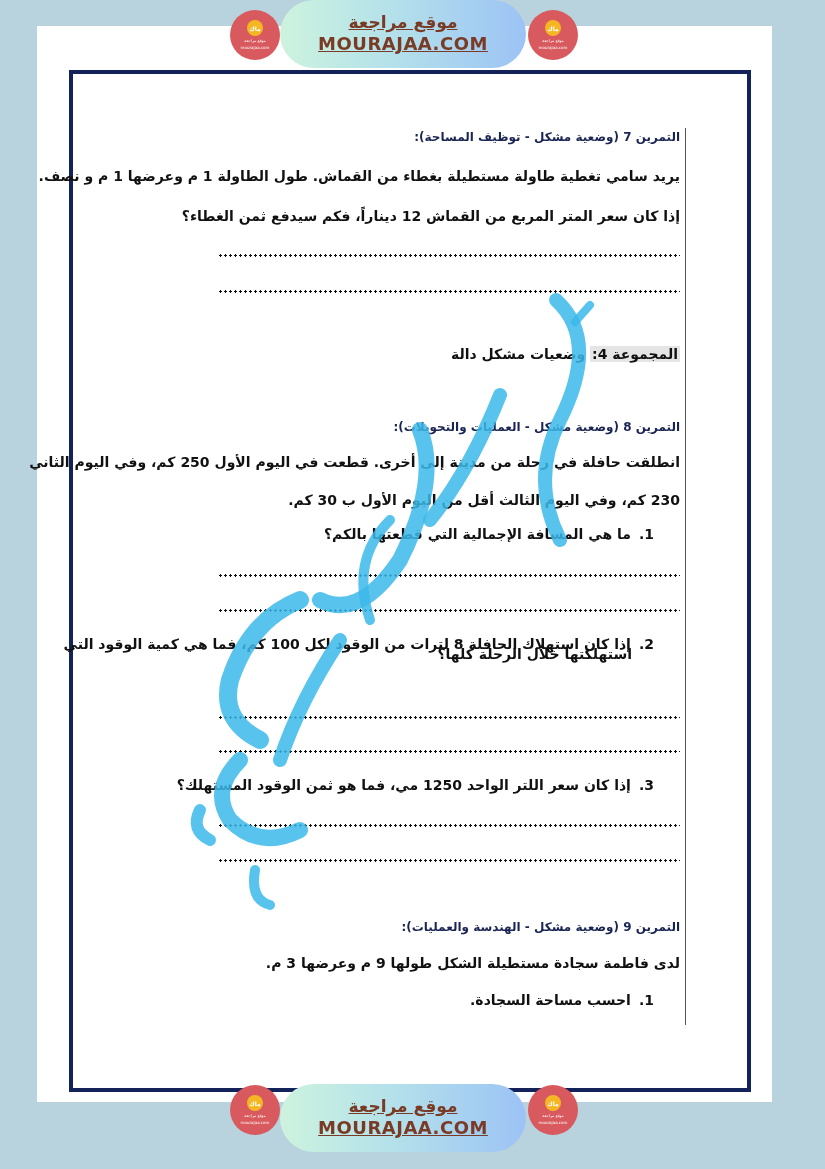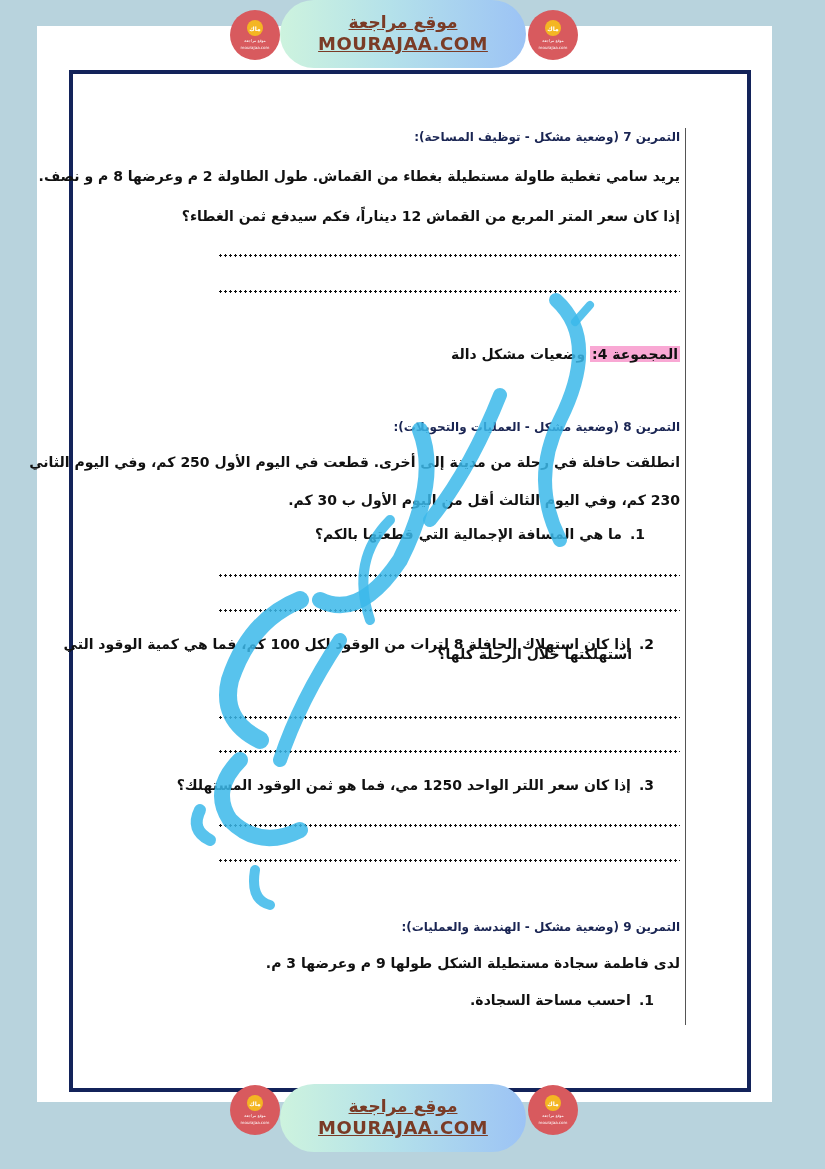--- a/index.html
+++ b/index.html
@@ -61,21 +61,21 @@
   .line { position: absolute; right: 0; white-space: nowrap; font-weight: bold; }
   .heading { color: #1a2553; font-size: 12px; }
   .body { font-size: 14px; }
   .q { font-size: 14px; }
   .qnum { margin-left: 8px; }
   .dots {
     position: absolute; left: 8px; right: 0; height: 3px;
     background-image: radial-gradient(circle, #111 1.1px, transparent 1.3px);
     background-size: 5px 3px; background-repeat: repeat-x;
   }
-  .hl { background: #f9a8d4; padding: 0 2px; }
+  .hl { background: #e5e5e5; padding: 0 2px; }
   .watermark { position: absolute; left: 0; top: 0; width: 825px; height: 1169px; pointer-events: none; }
 </style>
 </head>
 <body>
 
 <div class="sheet"></div>
 <div class="frame"></div>
 <div class="rule"></div>
 
 <div class="banner top">
@@ -90,35 +90,35 @@
   </div>
   <div class="logo right">
     <div class="badge">ماك</div>
     <div class="cap">موقع مراجعة</div>
     <div class="cap">mourajaa.com</div>
   </div>
 </div>
 
 <div class="content">
   <div class="line heading" style="top:2px">التمرين 7 (وضعية مشكل - توظيف المساحة):</div>
-  <div class="line body" style="top:40px">يريد سامي تغطية طاولة مستطيلة بغطاء من القماش. طول الطاولة 2 م وعرضها 8 م و نصف.</div>
+  <div class="line body" style="top:40px">يريد سامي تغطية طاولة مستطيلة بغطاء من القماش. طول الطاولة 1 م وعرضها 1 م و نصف.</div>
   <div class="line body" style="top:80px">إذا كان سعر المتر المربع من القماش 12 ديناراً، فكم سيدفع ثمن الغطاء؟</div>
   <div class="dots" style="top:126px"></div>
   <div class="dots" style="top:162px"></div>
 
   <div class="line body" style="top:218px">
     <span class="hl">المجموعة 4:</span>
     <span>وضعيات مشكل دالة</span>
   </div>
 
   <div class="line heading" style="top:292px">التمرين 8 (وضعية مشكل - العمليات والتحويلات):</div>
   <div class="line body" style="top:326px">انطلقت حافلة في رحلة من مدينة إلى أخرى. قطعت في اليوم الأول 250 كم، وفي اليوم الثاني</div>
   <div class="line body" style="top:364px">230 كم، وفي اليوم الثالث أقل من اليوم الأول ب 30 كم.</div>
 
-  <div class="line q" style="top:398px; right:35px">
+  <div class="line q" style="top:398px; right:26px">
     <span class="qnum">1.</span><span>ما هي المسافة الإجمالية التي قطعتها بالكم؟</span>
   </div>
   <div class="dots" style="top:446px"></div>
   <div class="dots" style="top:481px"></div>
 
   <div class="line q" style="top:508px; right:26px">
     <span class="qnum">2.</span><span>إذا كان استهلاك الحافلة 8 لترات من الوقود لكل 100 كم، فما هي كمية الوقود التي</span>
   </div>
   <div class="line q" style="top:518px; right:48px">استهلكتها خلال الرحلة كلها؟</div>
   <div class="dots" style="top:588px"></div>

